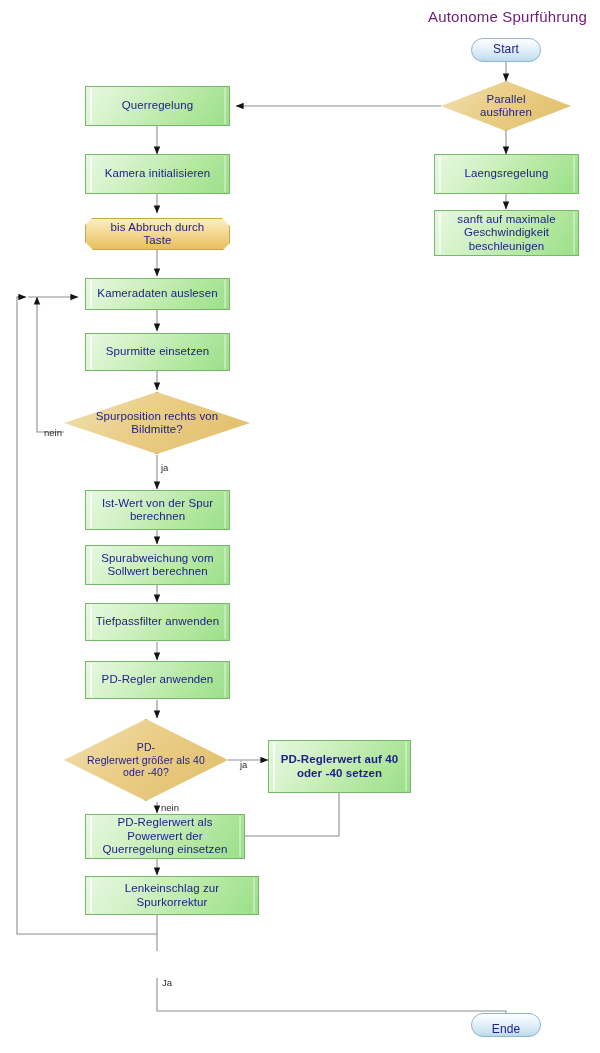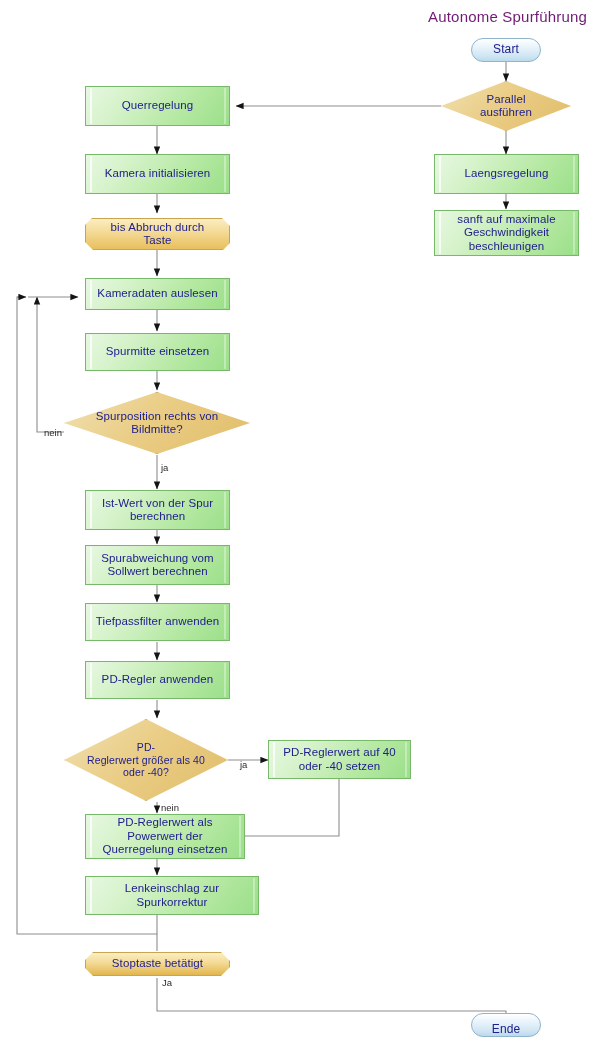--- a/index.html
+++ b/index.html
@@ -263,39 +263,36 @@
     <span class="lbl">PD-Regler anwenden</span>
   </div>
 
   <div class="node n-decision" style="left:64px; top:719px; width:164px; height:82px; font-size:10.5px; line-height:12.5px;">
     <span class="dia"></span>
     <span class="lbl">PD-
 Reglerwert größer als 40
 oder -40?</span>
   </div>
 
-  <div class="node n-process" style="left:268px; top:740px; width:143px; height:39px;">
+  <div class="node n-process" style="left:268px; top:740px; width:143px; height:53px;font-weight:bold;">
     <span class="lbl">PD-Reglerwert auf 40
 oder -40 setzen</span>
   </div>
 
   <div class="node n-process" style="left:85px; top:814px; width:160px; height:45px;">
     <span class="lbl">PD-Reglerwert als
 Powerwert der
 Querregelung einsetzen</span>
   </div>
 
   <div class="node n-process" style="left:85px; top:876px; width:174px; height:39px;">
     <span class="lbl">Lenkeinschlag zur
 Spurkorrektur</span>
   </div>
 
-  <div class="node n-loopend" style="left:85px; top:952px; width:145px; height:24px;">
-    <span class="lbl">Stoptaste betätigt</span>
-  </div>
 
   <div class="node n-terminator" style="left:471px; top:1013px; width:70px; height:24px;align-items:flex-end;">
     <span class="lbl">Ende</span>
   </div>
 
   <div class="edge-label" style="left:44px; top:427px;">nein</div>
 
   <div class="edge-label" style="left:161px; top:462px;">ja</div>
 
   <div class="edge-label" style="left:240px; top:759px;">ja</div>

